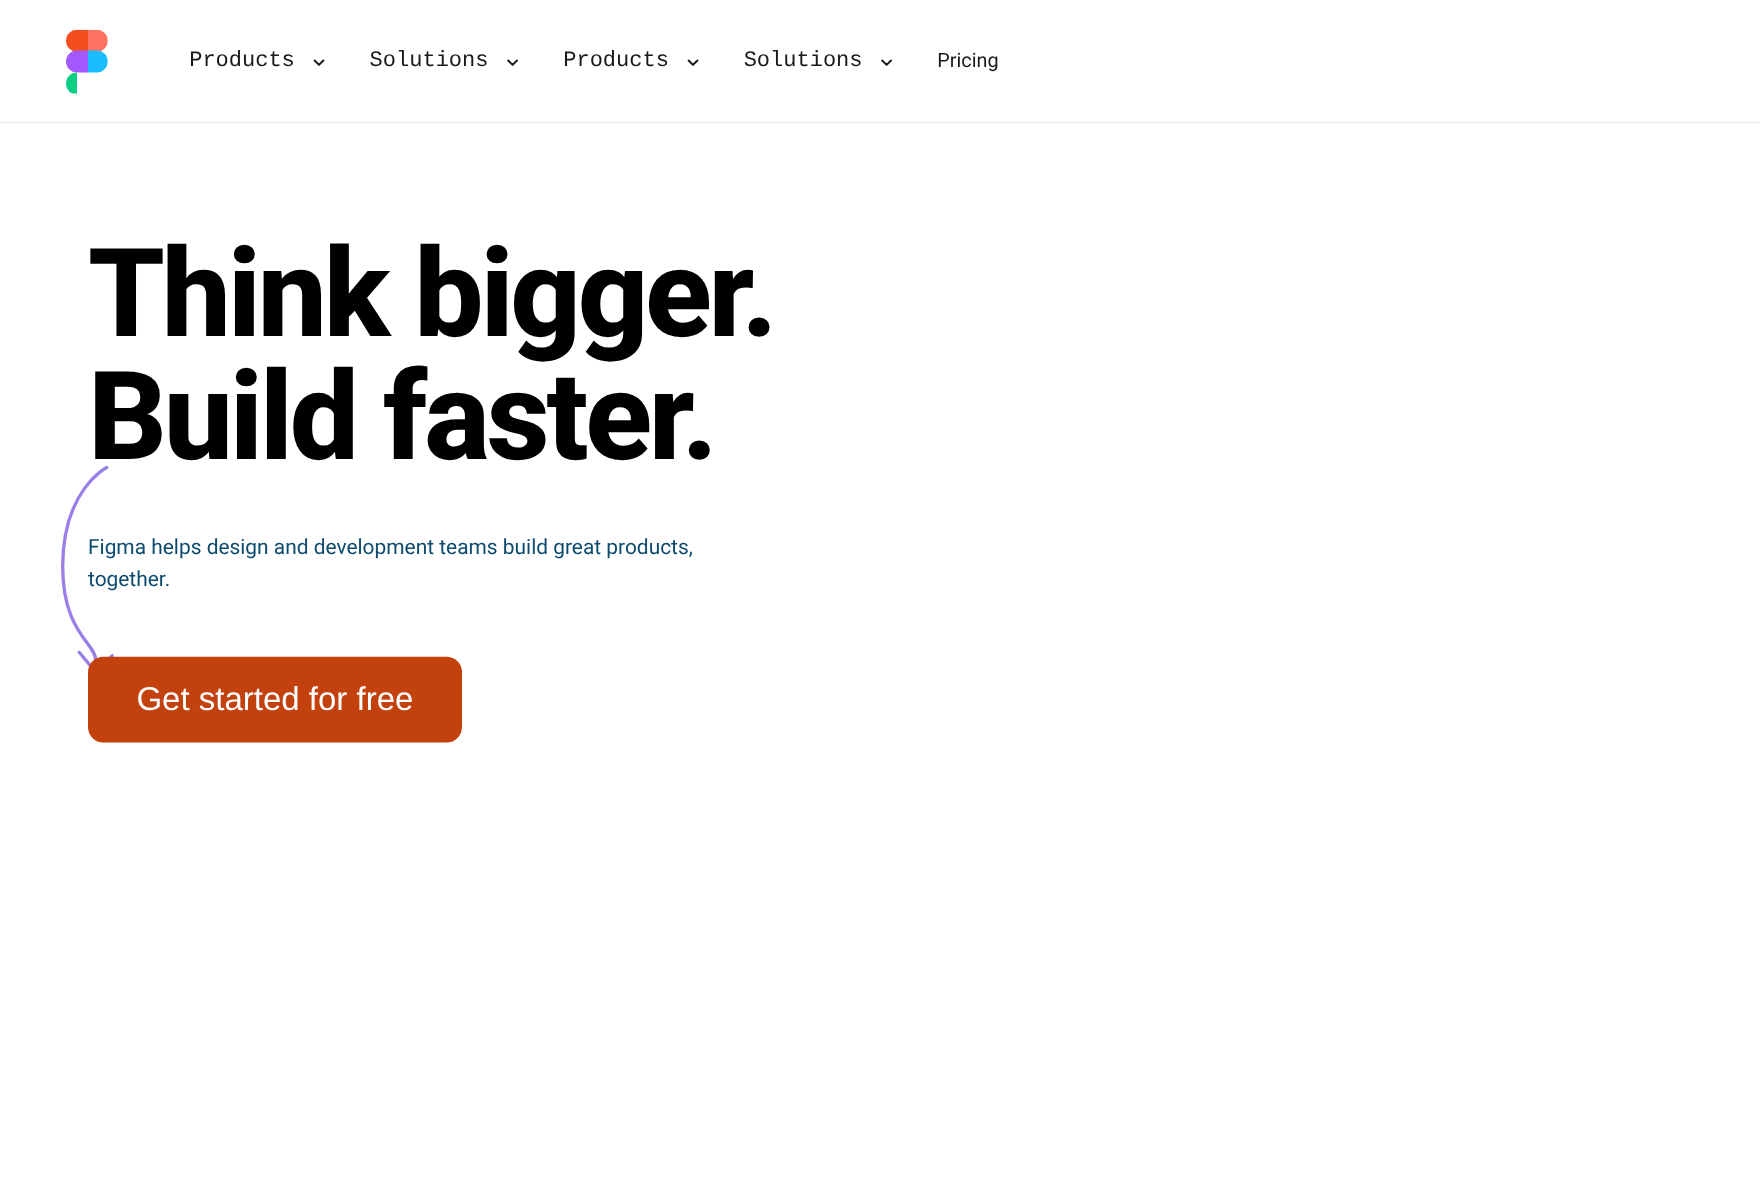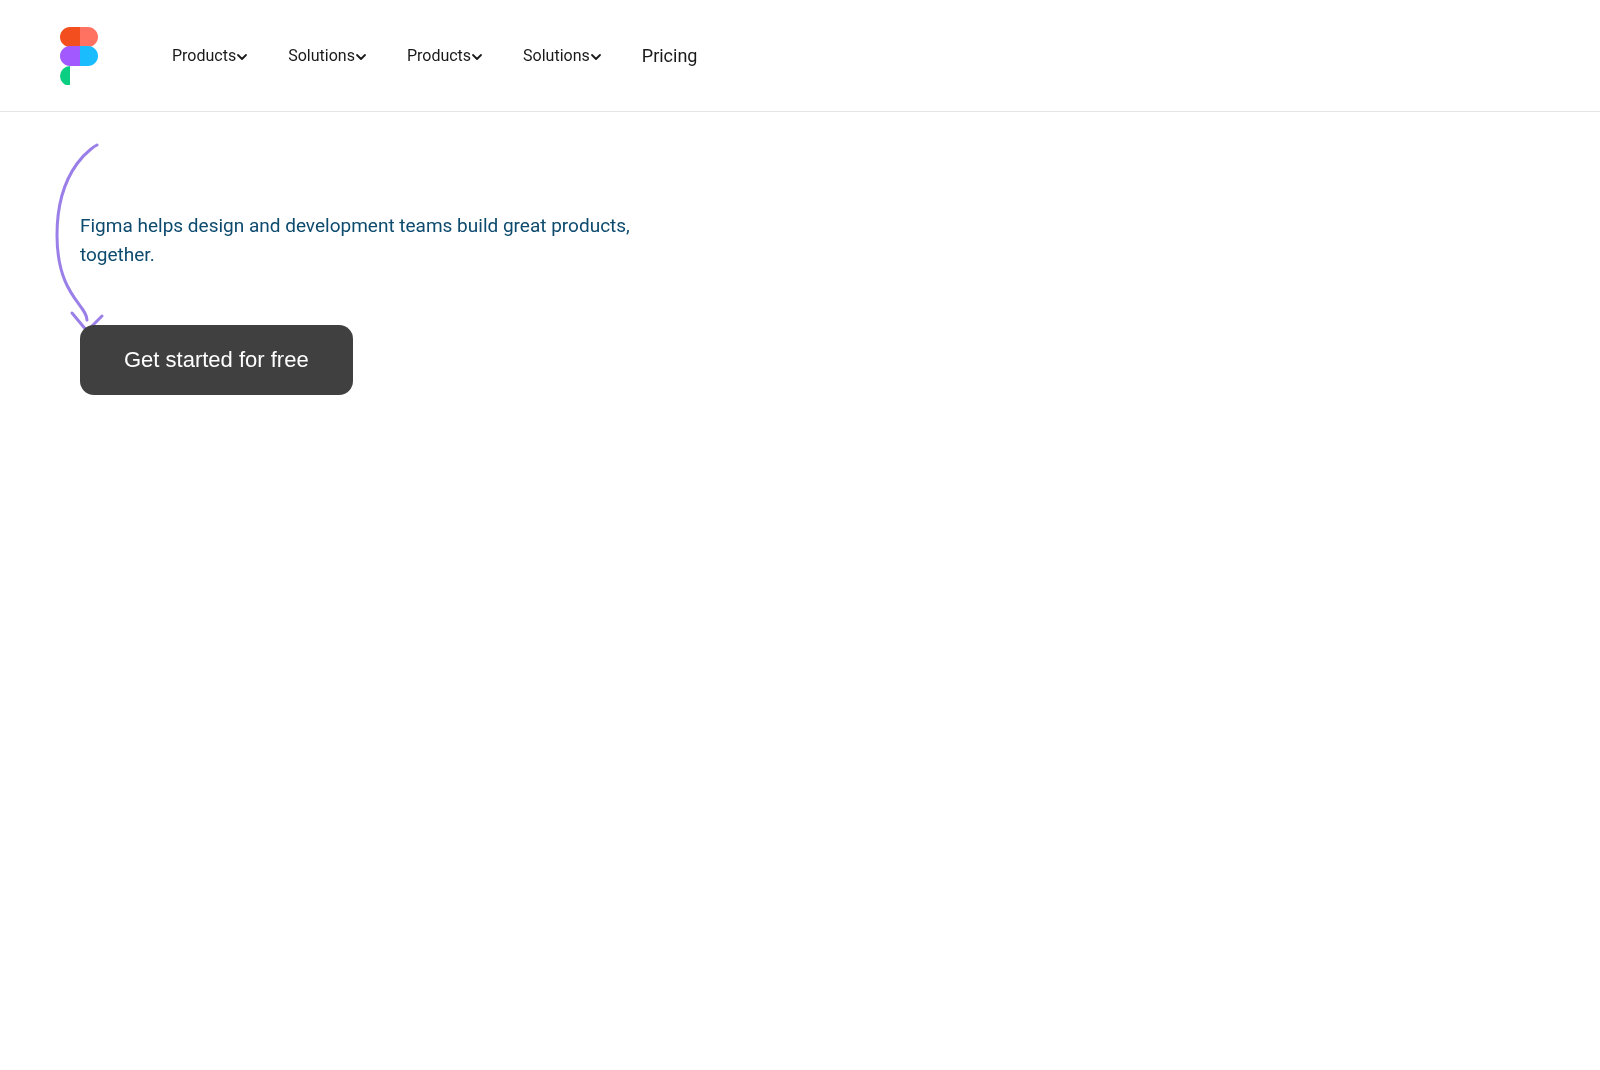--- a/index.html
+++ b/index.html
@@ -47,30 +47,31 @@
       list-style: none;
     }
 
     .nav-item {
       position: relative;
     }
 
     .nav-link {
       display: flex;
       align-items: center;
-      gap: 0;
+      gap: 16px;
       padding: 10px 18px;
-      font-size: 16px;
+      font-size: 20px;
       font-weight: 400;
       color: #1a1a1a;
       text-decoration: none;
       cursor: pointer;
       border-radius: 8px;
       transition: background 0.15s;
       white-space: nowrap;
+      font-family: Liberation Mono, monospace;
     }
 
     .chevron-icon {
       display: inline-block;
       width: 12px;
       height: 12px;
       position: relative;
       top: 1px;
     }
 
@@ -120,23 +121,23 @@
       left: 52px;
       bottom: 140px;
       width: 60px;
       height: 200px;
     }
 
     .cta-button {
       display: inline-flex;
       align-items: center;
       justify-content: center;
-      background: #404040;
+      background: #c2410c;
       color: #ffffff;
-      font-size: 22px;
+      font-size: 30px;
       font-weight: 500;
       padding: 22px 44px;
       border-radius: 14px;
       border: none;
       cursor: pointer;
       text-decoration: none;
       transition: background 0.15s;
       position: relative;
       z-index: 2;
     }
@@ -208,20 +209,24 @@
 
 <section class="hero">
 
   
   <svg class="arrow-decoration" viewBox="0 0 60 200" fill="none" xmlns="http://www.w3.org/2000/svg">
     <path d="M45 10 C45 10, 5 30, 5 100 C5 160, 35 170, 35 185" stroke="#9b7fe8" stroke-width="3" stroke-linecap="round" fill="none"></path>
 
     <path d="M20 178 L35 196 L50 181" stroke="#9b7fe8" stroke-width="3" stroke-linecap="round" stroke-linejoin="round" fill="none"></path>
   </svg>
 
+  <h1 class="hero-headline">
+    <span>Think bigger.</span><br>
+    <span>Build faster.</span>
+  </h1>
 
   <p class="hero-subtext">Figma helps design and development teams build great products, together.</p>
 
   <div class="cta-wrap">
     <button class="cta-button">Get started for free</button>
   </div>
 
 </section>
 
 </body></html>

